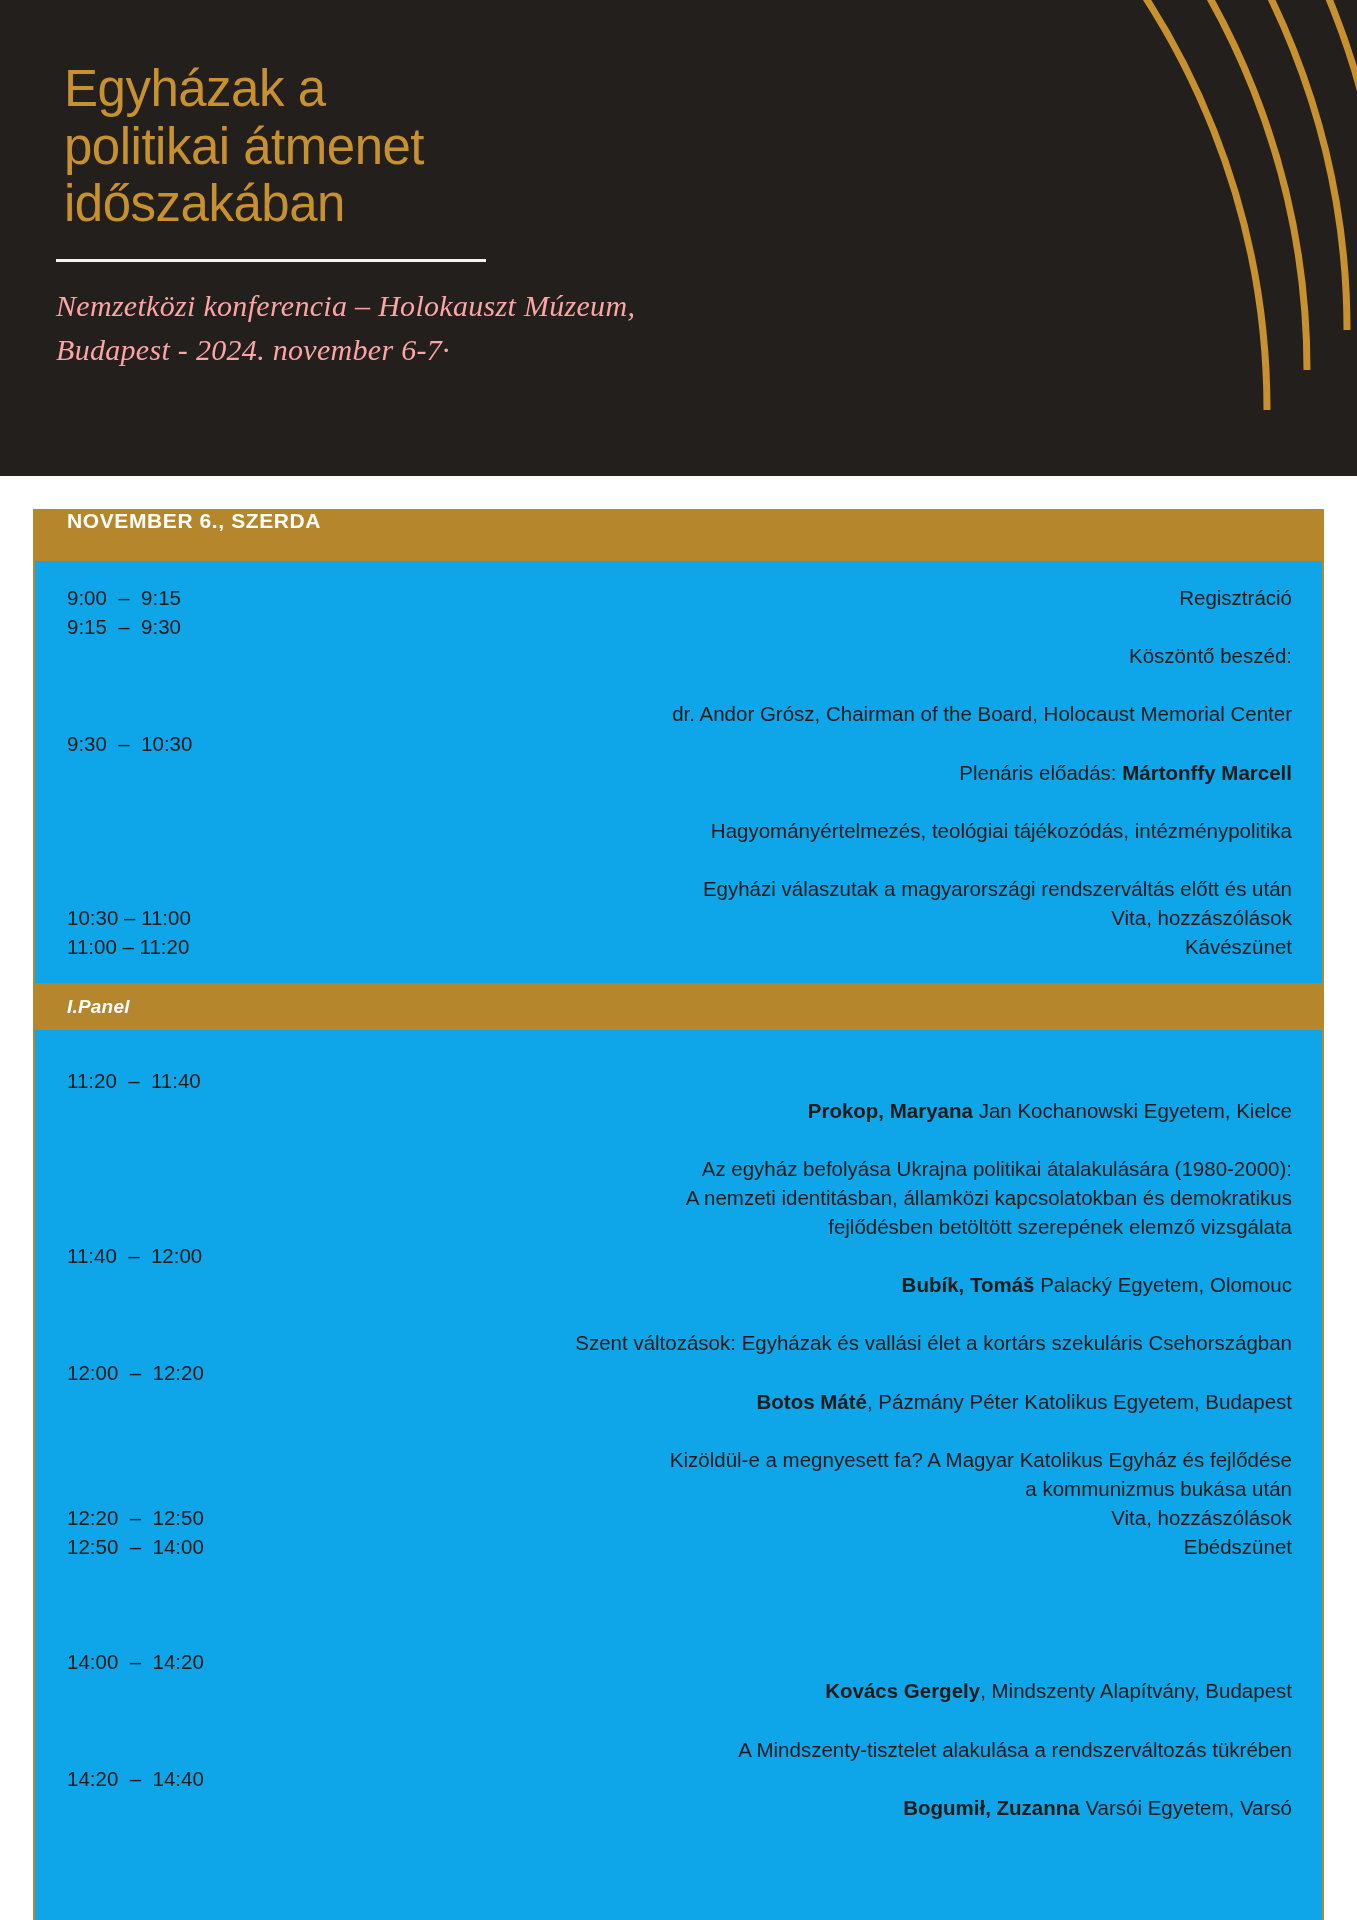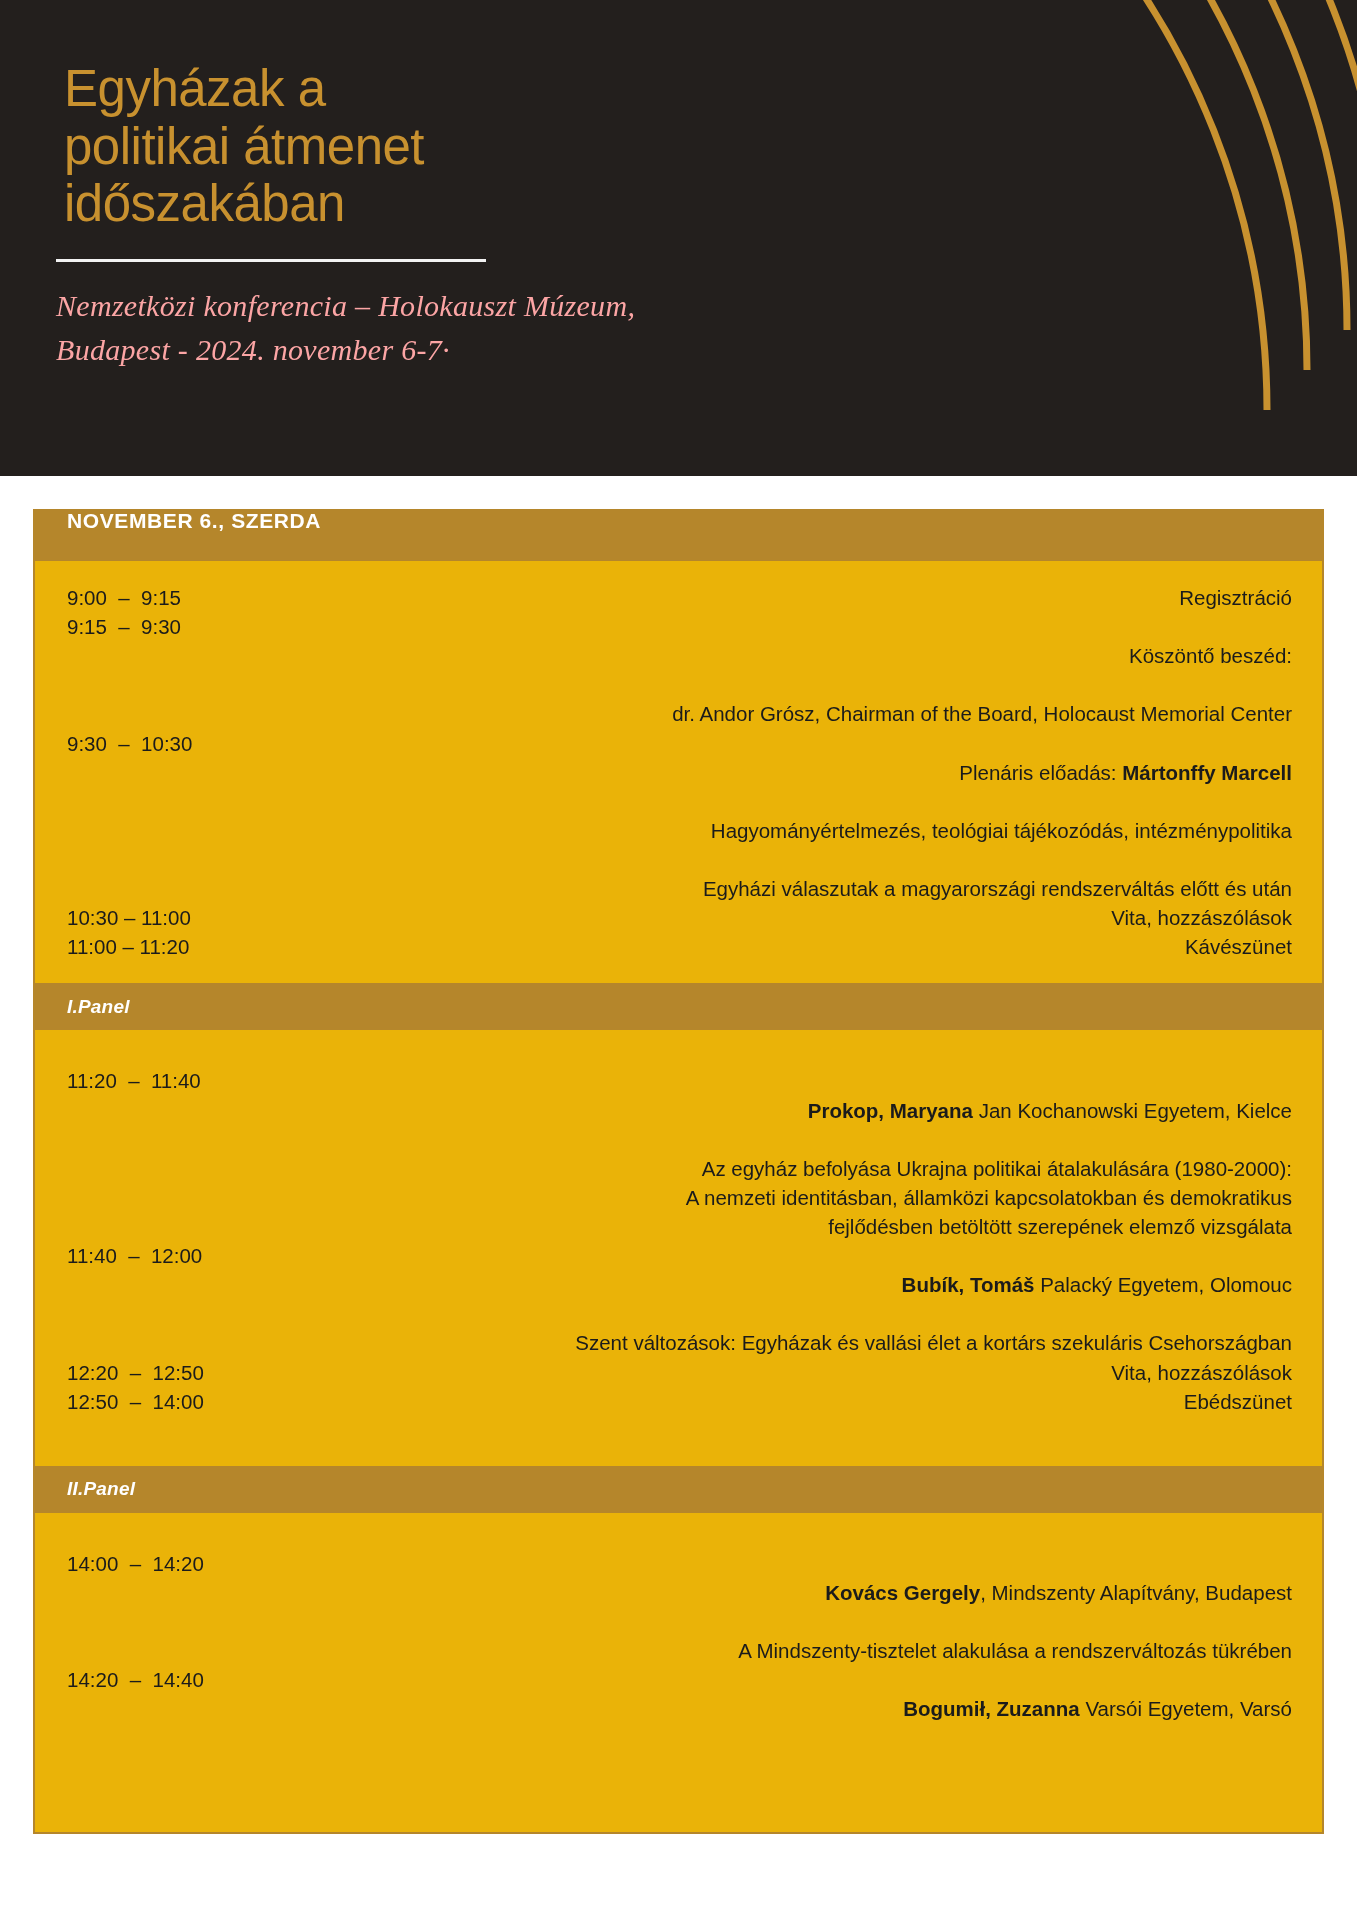--- a/index.html
+++ b/index.html
@@ -94,21 +94,21 @@
     height: 47px;
     display: flex;
     align-items: center;
     padding-left: 32px;
     font-size: 19px;
     font-weight: bold;
     letter-spacing: 0.2px;
     font-style: italic;
   }
   .block {
-    background: #eab308;
+    background: #0ea5e9;
     padding: 22px 30px 22px 32px;
     box-sizing: border-box;
   }
   .block-pad-top { padding-top: 36px; }
   .block-pad-bot { padding-bottom: 50px; }
 
   table.rows {
     border-collapse: collapse;
     width: 100%;
   }
@@ -219,34 +219,39 @@
             </td>
           </tr>
           <tr>
             <td class="time">11:40  –  12:00</td>
             <td class="desc">
               <span class="b">Bubík, Tomáš</span><span> Palacký Egyetem, Olomouc</span><br>
               <span>Szent változások: Egyházak és vallási élet a kortárs szekuláris Csehországban</span>
             </td>
           </tr>
           <tr>
+            <td class="time">12:00  –  12:20</td>
+            <td class="desc">
+              <span class="b">Botos Máté</span><span>, Pázmány Péter Katolikus Egyetem, Budapest</span><br>
+              <span>Kizöldül-e a megnyesett fa? A Magyar Katolikus Egyház és fejlődése
+a kommunizmus bukása után</span>
+            </td>
+          </tr>
+          <tr>
             <td class="time">12:20  –  12:50</td>
             <td class="desc">Vita, hozzászólások</td>
           </tr>
           <tr>
             <td class="time">12:50  –  14:00</td>
             <td class="desc">Ebédszünet</td>
           </tr>
         </tbody>
       </table>
     </div>
 
-    <div class="band band-panel">
-      <span>II.Panel</span>
-    </div>
     <div class="block block-pad-top block-pad-bot">
       <table class="rows">
         <tbody>
           <tr>
             <td class="time">14:00  –  14:20</td>
             <td class="desc">
               <span class="b">Kovács Gergely</span><span>, Mindszenty Alapítvány, Budapest</span><br>
               <span>A Mindszenty-tisztelet alakulása a rendszerváltozás tükrében</span>
             </td>
           </tr>

